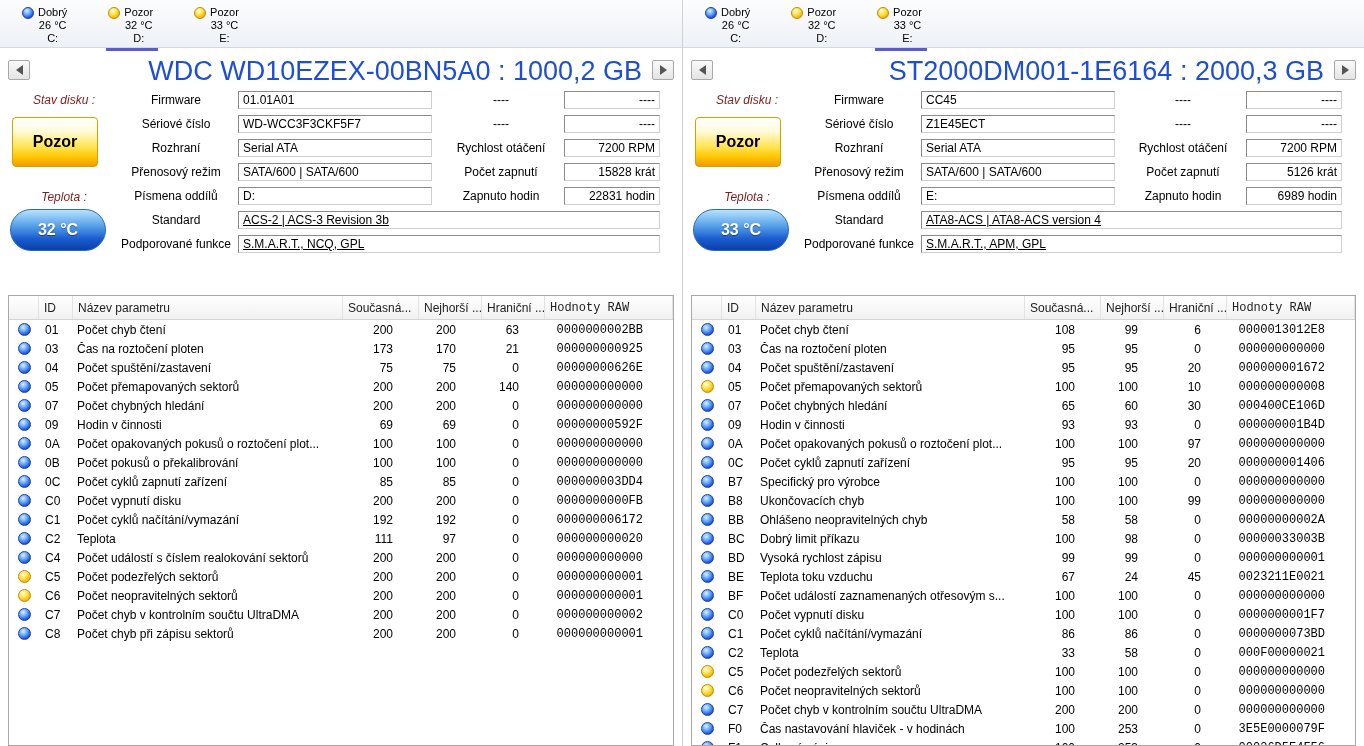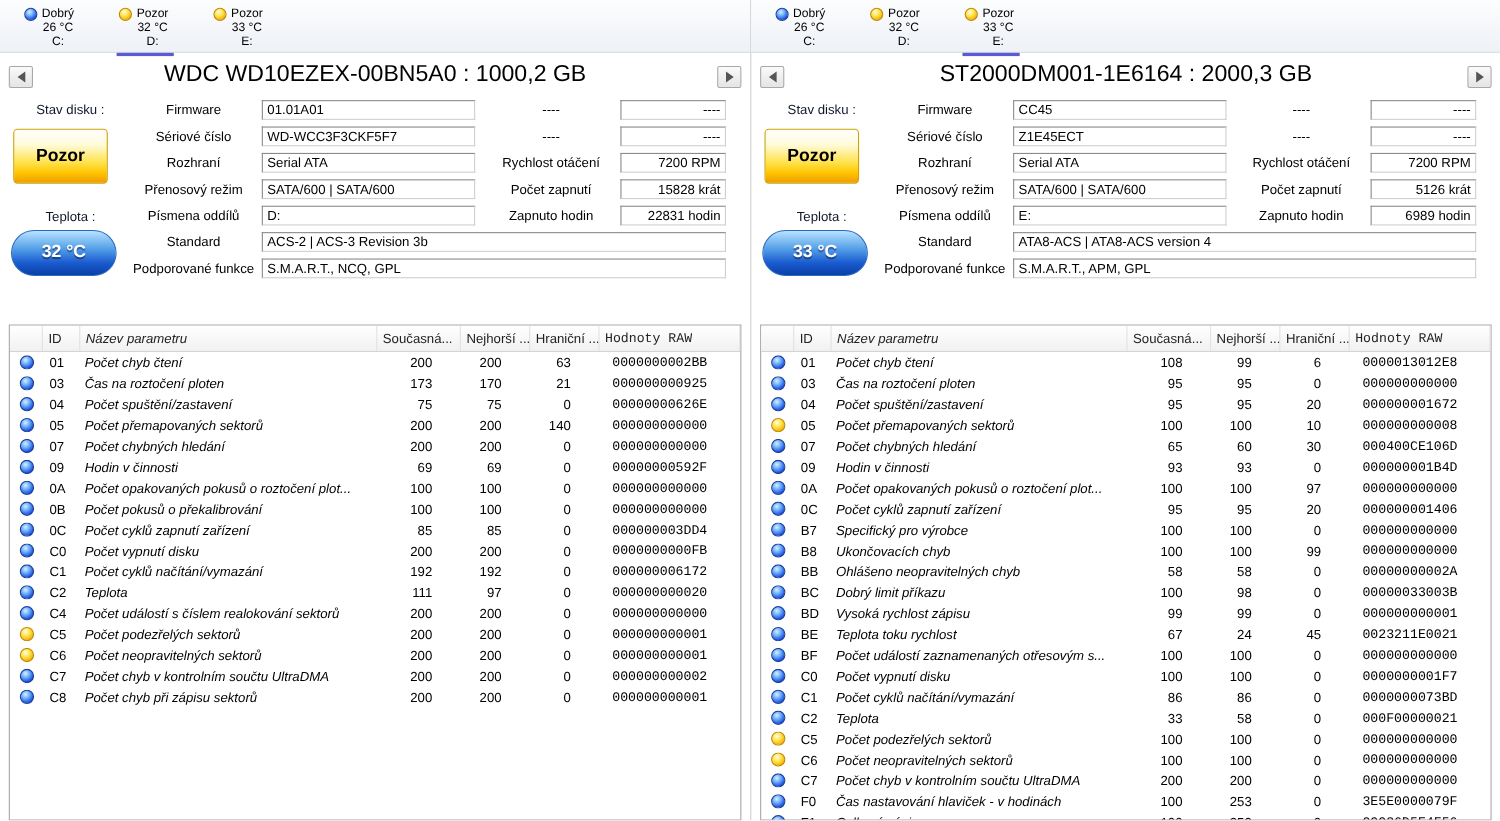--- a/index.html
+++ b/index.html
@@ -19,31 +19,31 @@
   .drive-item { position:relative; display:flex; align-items:flex-start; padding:2px 5px 7px 2px; cursor:pointer; }
   .drive-item .underline { display:none; position:absolute; left:0; right:0; bottom:1px; height:3px; background:#5a5ad2; }
   .drive-item.selected .underline { display:block; }
   .drive-text { display:flex; flex-direction:column; align-items:center; font-size:11px; line-height:13px; color:#000; }
   .dot { display:inline-block; border-radius:50%; }
   .drive-dot { width:12px; height:12px; margin:1px 4px 0 0; flex:none; }
   .dot.blue { background:radial-gradient(circle at 38% 30%, #d8f0ff 0%, #6fb0ff 35%, #1c4fd8 75%, #0c2f9a 100%); border:1px solid #1b3f9e; }
   .dot.yellow { background:radial-gradient(circle at 38% 30%, #ffffe2 0%, #ffe24a 40%, #f0a800 82%, #c07800 100%); border:1px solid #c08a00; }
 
   
-  .panel-title { position:absolute; top:56px; left:40px; right:40px; text-align:center;
-    font-size:21px; color:#000000; white-space:nowrap; overflow:hidden; }
+  .panel-title { position:absolute; top:56px; left:40px; right:40px; text-align:right;
+    font-size:27px; color:#1d4ed8; white-space:nowrap; overflow:hidden; }
   .nav-btn { position:absolute; top:60px; width:22px; height:20px; border:1px solid #a8a8a8;
     background:linear-gradient(180deg,#fafafa,#e4e4e4); display:flex; align-items:center; justify-content:center;
     cursor:pointer; border-radius:2px; }
   .nav-btn.prev { left:8px; } .nav-btn.next { right:8px; }
   .tri-left { width:0; height:0; border-top:5px solid transparent; border-bottom:5px solid transparent; border-right:7px solid #555; }
   .tri-right { width:0; height:0; border-top:5px solid transparent; border-bottom:5px solid transparent; border-left:7px solid #555; }
 
   
-  .side-label { position:absolute; left:14px; width:100px; text-align:center; font-size:12px; color:#0f172a; }
+  .side-label { position:absolute; left:14px; width:100px; text-align:center; font-size:12px; color:#7f1d1d;font-style:italic; }
   .side-label.stav { top:93px; }
   .side-label.tepl { top:190px; }
   .health-btn { position:absolute; top:117px; left:12px; width:86px; height:50px;
     border:1px solid #cfa400; border-radius:4px; cursor:pointer;
     background:linear-gradient(180deg,#ffffff 0%,#fffbda 28%,#ffe24a 62%,#ffc400 82%,#f09c00 100%);
     display:flex; align-items:center; justify-content:center; font-size:16px; font-weight:bold; color:#000; }
   .temp-pill { position:absolute; top:209px; left:10px; width:96px; height:42px; border-radius:21px;
     border:1px solid #2a6ac0; cursor:pointer;
     background:linear-gradient(180deg,#b8e2ff 0%,#5aa4ea 38%,#1a5cd0 72%,#0b3fa8 100%);
     display:flex; align-items:center; justify-content:center; font-size:16px; font-weight:bold; color:#fff;
@@ -51,33 +51,33 @@
 
   
   .info { position:absolute; top:88px; left:120px; right:22px; }
   .info-row { display:flex; align-items:center; height:24px; font-size:12px; }
   .ilabel { width:118px; flex:none; text-align:center; padding-right:6px; color:#000; white-space:nowrap; }
   .ilabel.r { width:auto; min-width:120px; flex:none; }
   .ibox { width:194px; height:18px; flex:none; background:#fff; line-height:16px; padding:0 4px;
     border:1px solid; border-color:#8a8a8a #cfcfcf #cfcfcf #8a8a8a; overflow:hidden; white-space:nowrap; }
   .ispacer { flex:1; }
   .ibox.rbox { width:96px; text-align:right; }
-  .ibox.wide { flex:1; width:auto; }
+  .ibox.wide { flex:1; width:auto;text-decoration:underline; }
 
   
   .table-wrap { position:absolute; top:263px; left:8px; right:8px; bottom:0;
     border:1px solid #a8a8a8; background:#fff; overflow:hidden;margin-top:32px; }
   .t-header { display:flex; height:24px; background:linear-gradient(180deg,#ffffff,#f1f1f1);
     border-bottom:1px solid #d4d4d4; font-size:12px; color:#222; }
   .t-header .cell { border-right:1px solid #e2e2e2; display:flex; align-items:center; padding-left:5px; overflow:hidden; white-space:nowrap; }
   .t-row { display:flex; height:19px; align-items:center; font-size:12px; color:#000; cursor:default; }
   .cell { overflow:hidden; white-space:nowrap; }
   .c-dot { width:30px; flex:none; display:flex; align-items:center; justify-content:center; }
   .c-id { width:34px; flex:none; padding-left:6px; }
-  .c-name { flex:1; padding-left:4px;font-style:italic; }
+  .c-name { flex:1; padding-left:4px; }
   .c-num { width:76px; flex:none; }
   .c-num2 { width:63px; flex:none; }
   .c-raw { width:128px; flex:none;font-family:Liberation Mono, monospace; }
   .t-row .c-num, .t-row .c-num2 { text-align:right; padding-right:26px; }
   .t-row .c-raw { text-align:right; padding-right:30px; }
   .dot.small { width:13px; height:13px; }
 </style>
 </head>
 <body>
 
@@ -677,21 +677,21 @@
             <span class="cell c-num2">99</span>
             <span class="cell c-num2">0</span>
             <span class="cell c-raw">000000000001</span>
           </div>
 
           <div class="t-row">
             <span class="cell c-dot">
               <span class="dot small blue"></span>
             </span>
             <span class="cell c-id">BE</span>
-            <span class="cell c-name">Teplota toku rychlost</span>
+            <span class="cell c-name">Teplota toku vzduchu</span>
             <span class="cell c-num">67</span>
             <span class="cell c-num2">24</span>
             <span class="cell c-num2">45</span>
             <span class="cell c-raw">0023211E0021</span>
           </div>
 
           <div class="t-row">
             <span class="cell c-dot">
               <span class="dot small blue"></span>
             </span>

